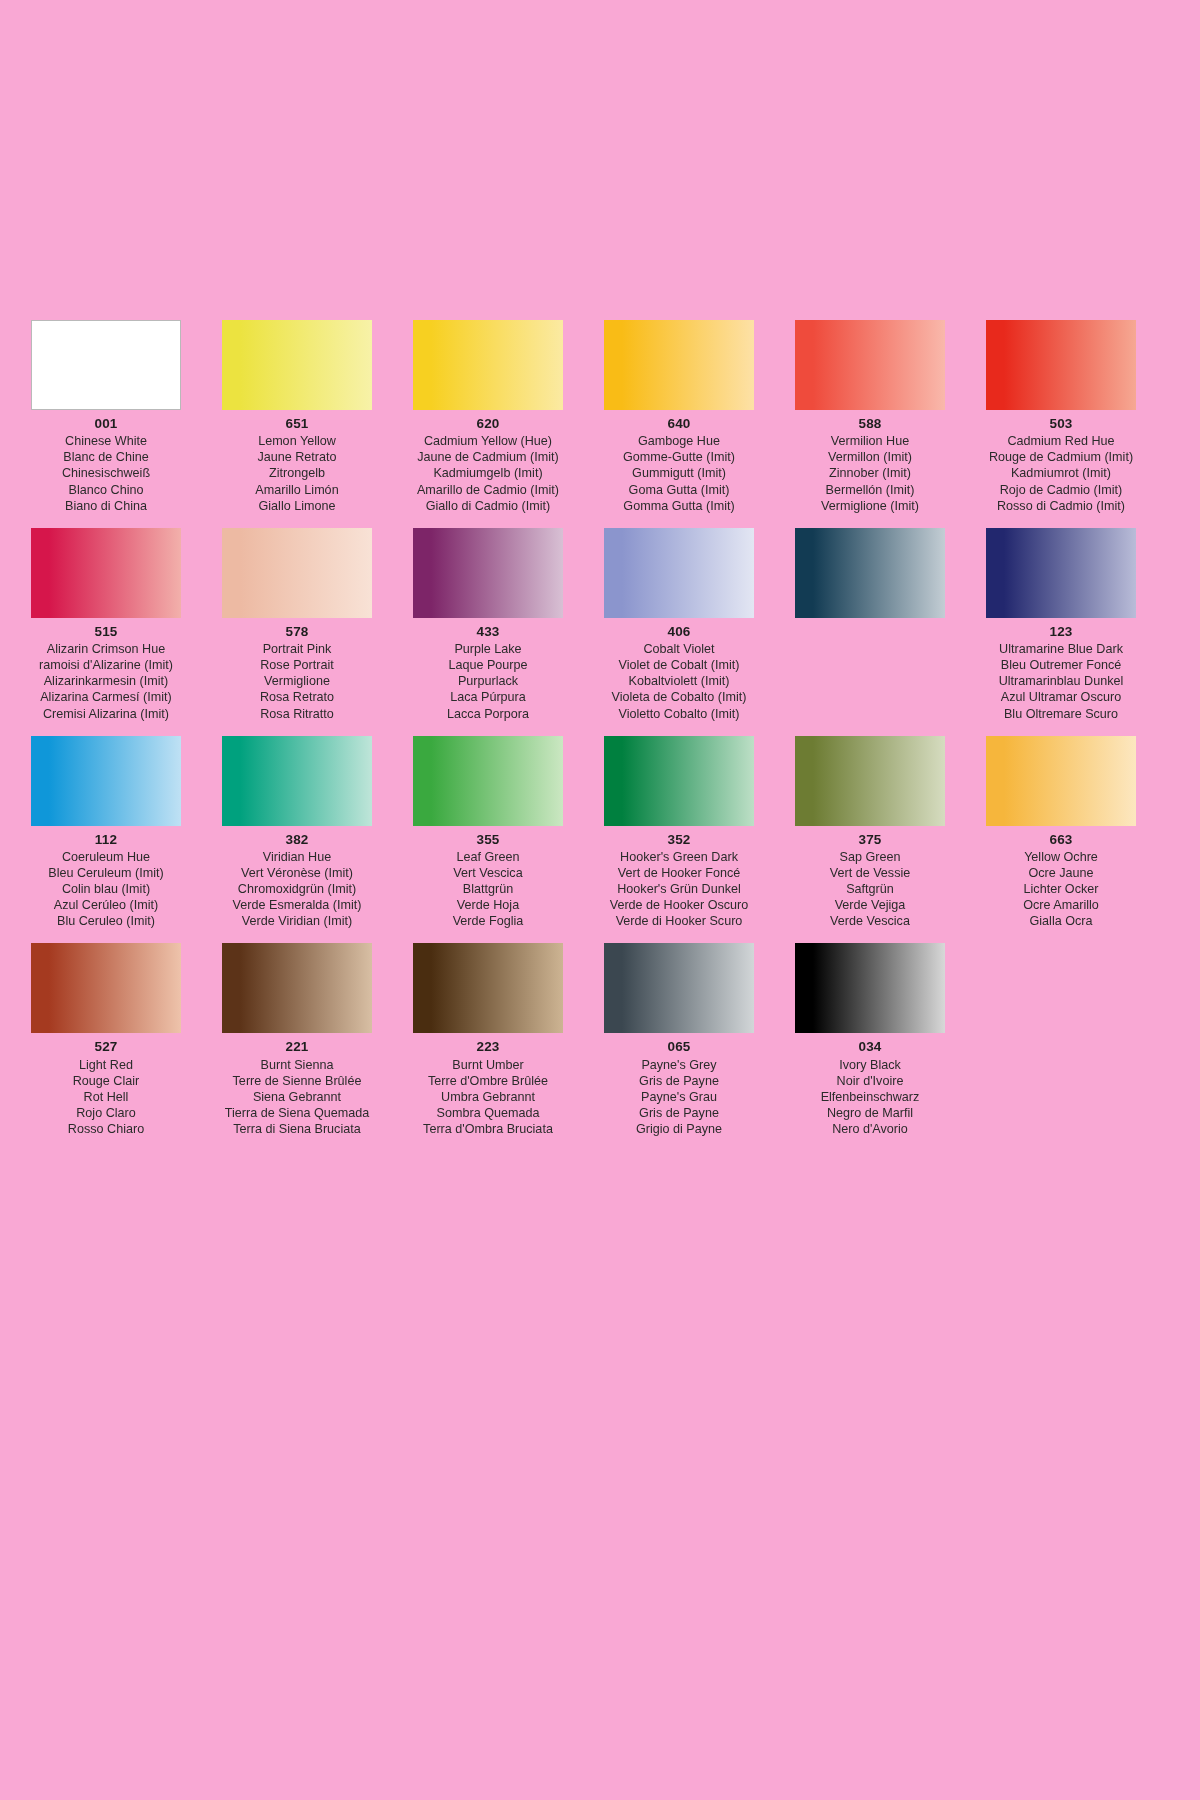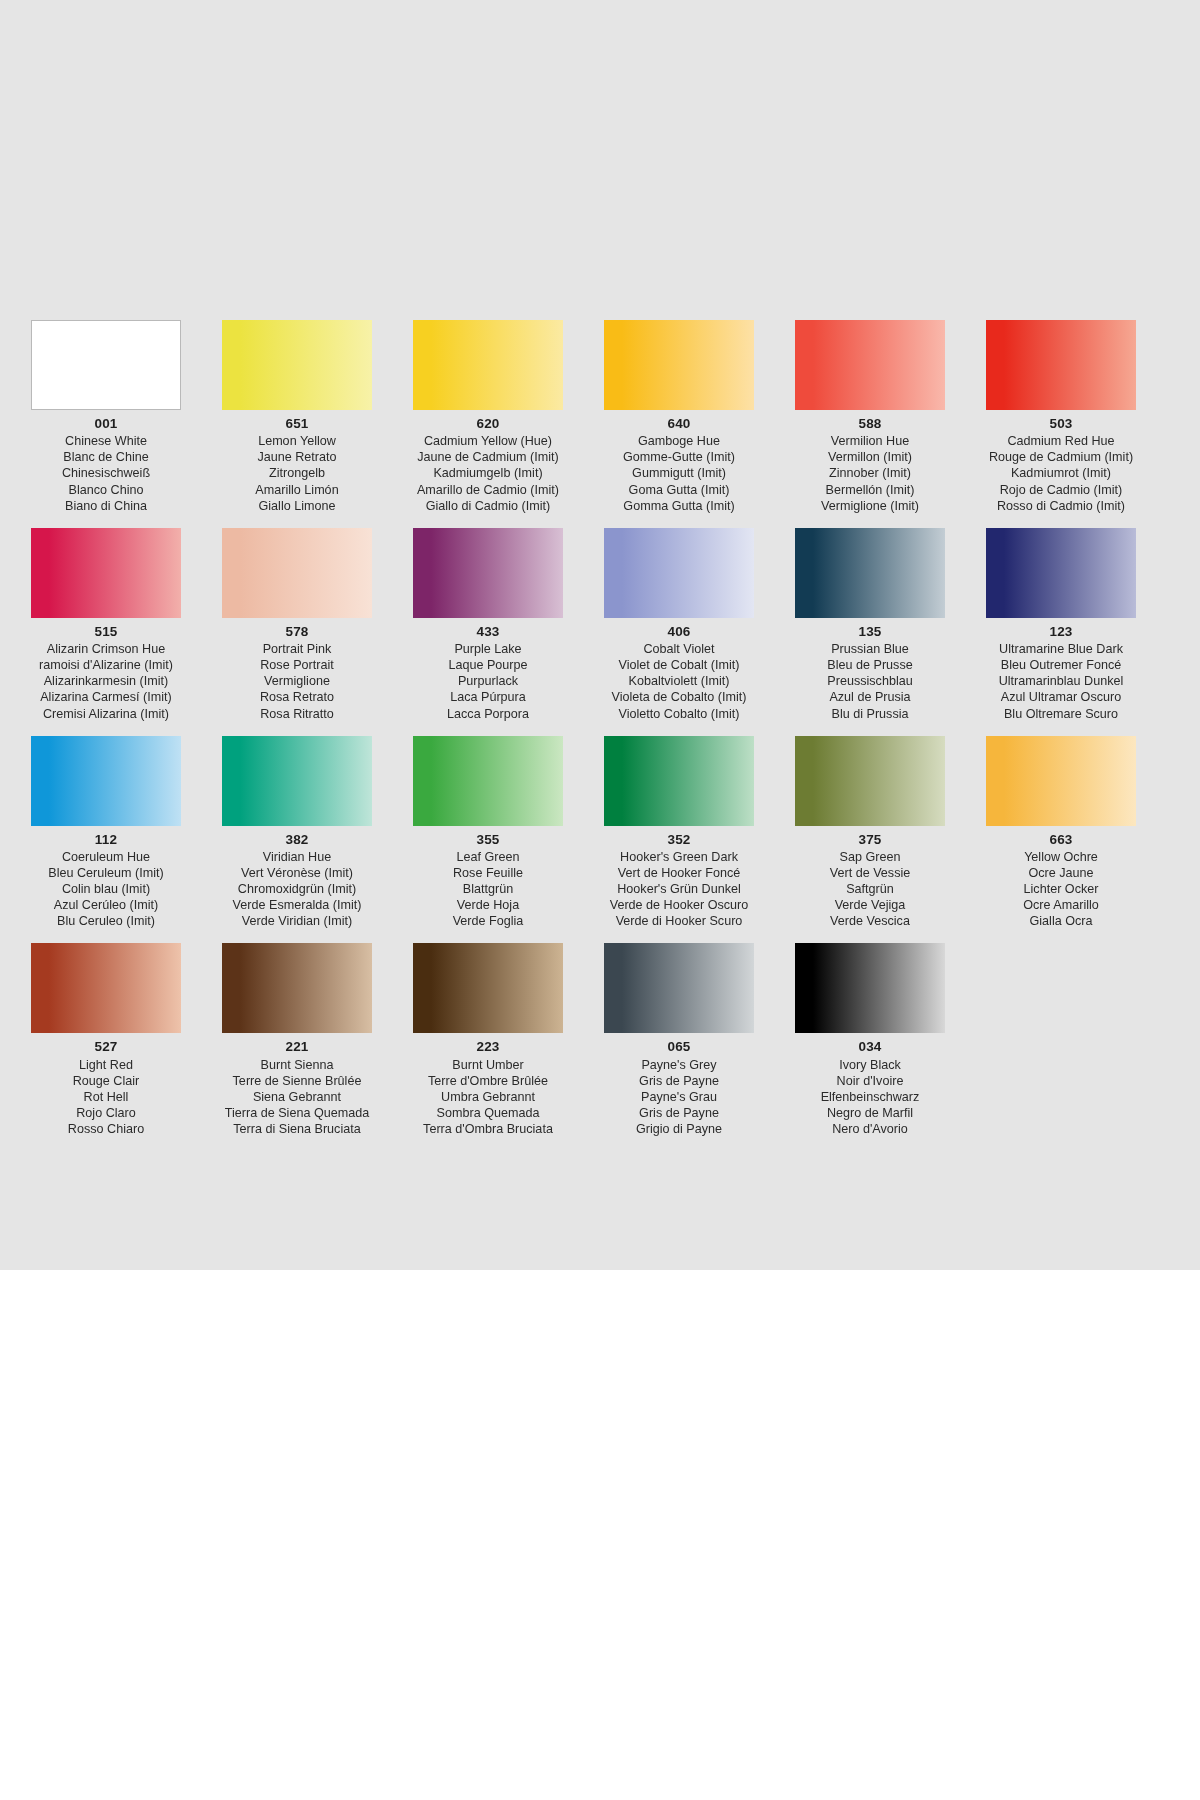--- a/index.html
+++ b/index.html
@@ -4,22 +4,22 @@
 <style>
   html,body{margin:0;padding:0;}
   body{
     width:1200px;height:1800px;
     background:#ffffff;
     font-family:"Liberation Sans", sans-serif;
     overflow:hidden;
   }
   #chart-page{
     position:relative;
-    width:1200px;height:1270px;
-    background:#e5e5e5;
+    width:1200px;height:1800px;
+    background:#f9a8d4;
     box-sizing:border-box;
   }
   #swatch-grid{
     position:absolute;
     left:20px;
     top:320px;
     width:1020px;
     display:grid;
     grid-template-columns:repeat(6,1fr);
     column-gap:19px;
@@ -168,28 +168,20 @@
           <div class="swatch-code">406</div>
           <div class="swatch-name">Cobalt Violet</div>
           <div class="swatch-name">Violet de Cobalt (Imit)</div>
           <div class="swatch-name">Kobaltviolett (Imit)</div>
           <div class="swatch-name">Violeta de Cobalto (Imit)</div>
           <div class="swatch-name">Violetto Cobalto (Imit)</div>
         </div>
       </div>
       <div class="swatch-cell">
         <div class="swatch-chip" style="background: linear-gradient(to right, rgb(18, 59, 83) 0%, rgb(18, 59, 83) 12%, rgb(195, 205, 212) 100%);"></div>
-        <div class="swatch-caption">
-          <div class="swatch-code">135</div>
-          <div class="swatch-name">Prussian Blue</div>
-          <div class="swatch-name">Bleu de Prusse</div>
-          <div class="swatch-name">Preussischblau</div>
-          <div class="swatch-name">Azul de Prusia</div>
-          <div class="swatch-name">Blu di Prussia</div>
-        </div>
       </div>
       <div class="swatch-cell">
         <div class="swatch-chip" style="background: linear-gradient(to right, rgb(34, 39, 110) 0%, rgb(34, 39, 110) 12%, rgb(185, 188, 216) 100%);"></div>
         <div class="swatch-caption">
           <div class="swatch-code">123</div>
           <div class="swatch-name">Ultramarine Blue Dark</div>
           <div class="swatch-name">Bleu Outremer Foncé</div>
           <div class="swatch-name">Ultramarinblau Dunkel</div>
           <div class="swatch-name">Azul Ultramar Oscuro</div>
           <div class="swatch-name">Blu Oltremare Scuro</div>
@@ -215,21 +207,21 @@
           <div class="swatch-name">Chromoxidgrün (Imit)</div>
           <div class="swatch-name">Verde Esmeralda (Imit)</div>
           <div class="swatch-name">Verde Viridian (Imit)</div>
         </div>
       </div>
       <div class="swatch-cell">
         <div class="swatch-chip" style="background: linear-gradient(to right, rgb(58, 169, 63) 0%, rgb(58, 169, 63) 12%, rgb(203, 231, 194) 100%);"></div>
         <div class="swatch-caption">
           <div class="swatch-code">355</div>
           <div class="swatch-name">Leaf Green</div>
-          <div class="swatch-name">Rose Feuille</div>
+          <div class="swatch-name">Vert Vescica</div>
           <div class="swatch-name">Blattgrün</div>
           <div class="swatch-name">Verde Hoja</div>
           <div class="swatch-name">Verde Foglia</div>
         </div>
       </div>
       <div class="swatch-cell">
         <div class="swatch-chip" style="background: linear-gradient(to right, rgb(0, 128, 63) 0%, rgb(0, 128, 63) 12%, rgb(189, 223, 198) 100%);"></div>
         <div class="swatch-caption">
           <div class="swatch-code">352</div>
           <div class="swatch-name">Hooker's Green Dark</div>

